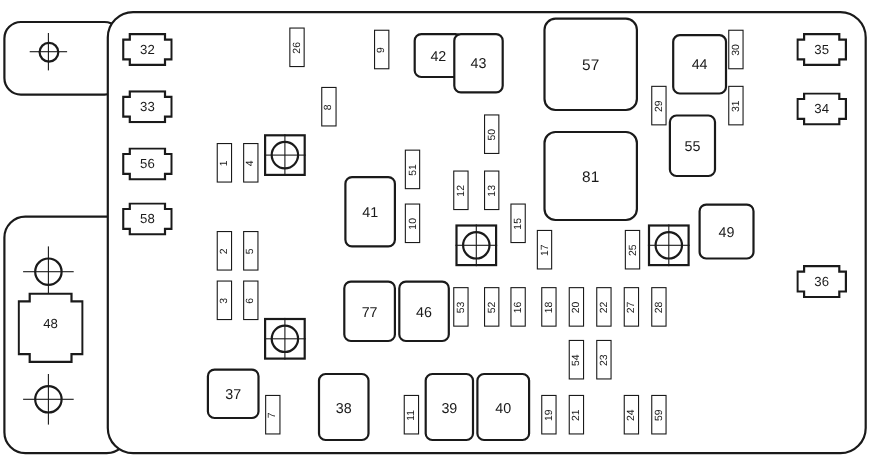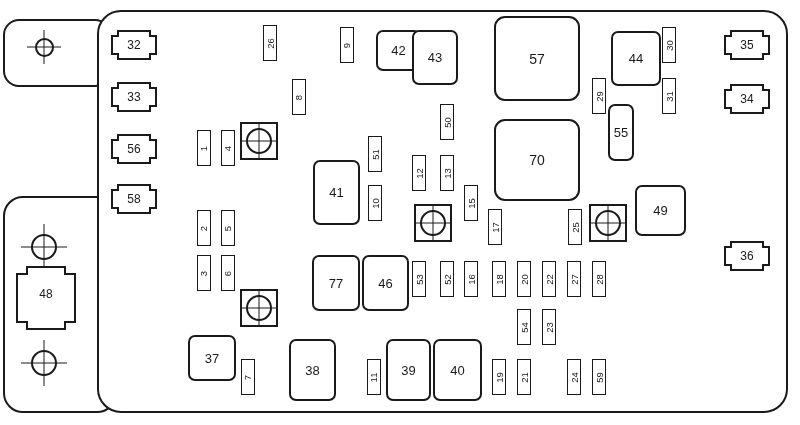--- a/index.html
+++ b/index.html
@@ -135,25 +135,25 @@
     </div>
   <div class="relay" style="left:412px;top:30px;width:46px;height:55px">
       <span>43</span>
     </div>
   <div class="relay lg" style="left:494px;top:16px;width:86px;height:85px">
       <span>57</span>
     </div>
   <div class="relay" style="left:611px;top:31px;width:50px;height:55px">
       <span>44</span>
     </div>
-  <div class="relay" style="left:608px;top:104px;width:26px;height:57px">
+  <div class="relay" style="left:608px;top:104px;width:43px;height:57px">
       <span>55</span>
     </div>
   <div class="relay lg" style="left:494px;top:119px;width:86px;height:82px">
-      <span>70</span>
+      <span>81</span>
     </div>
   <div class="relay" style="left:313px;top:160px;width:47px;height:65px">
       <span>41</span>
     </div>
   <div class="relay" style="left:635px;top:185px;width:51px;height:51px">
       <span>49</span>
     </div>
   <div class="relay" style="left:312px;top:255px;width:48px;height:56px">
       <span>77</span>
     </div>

